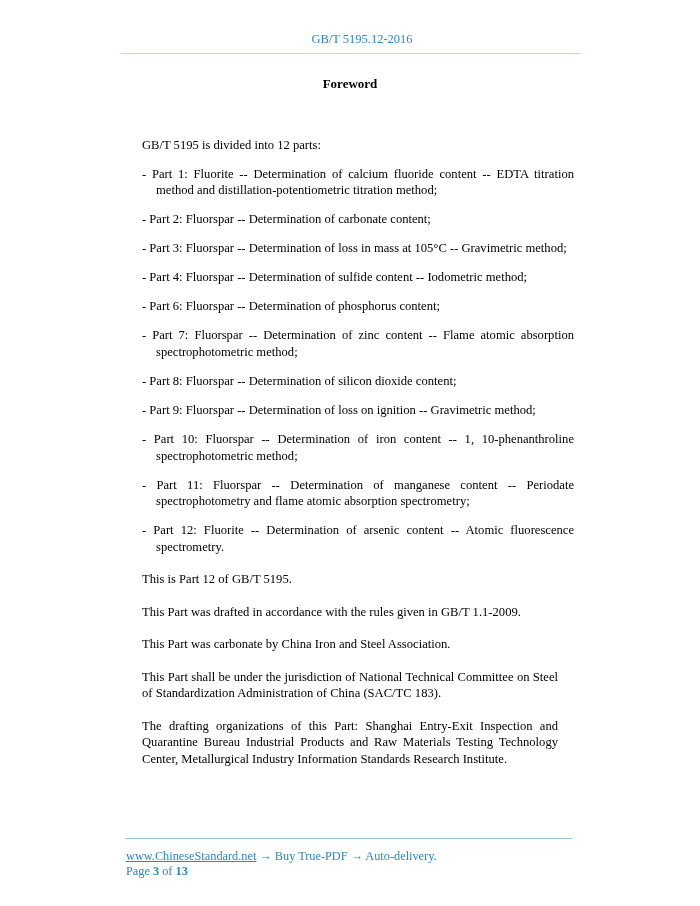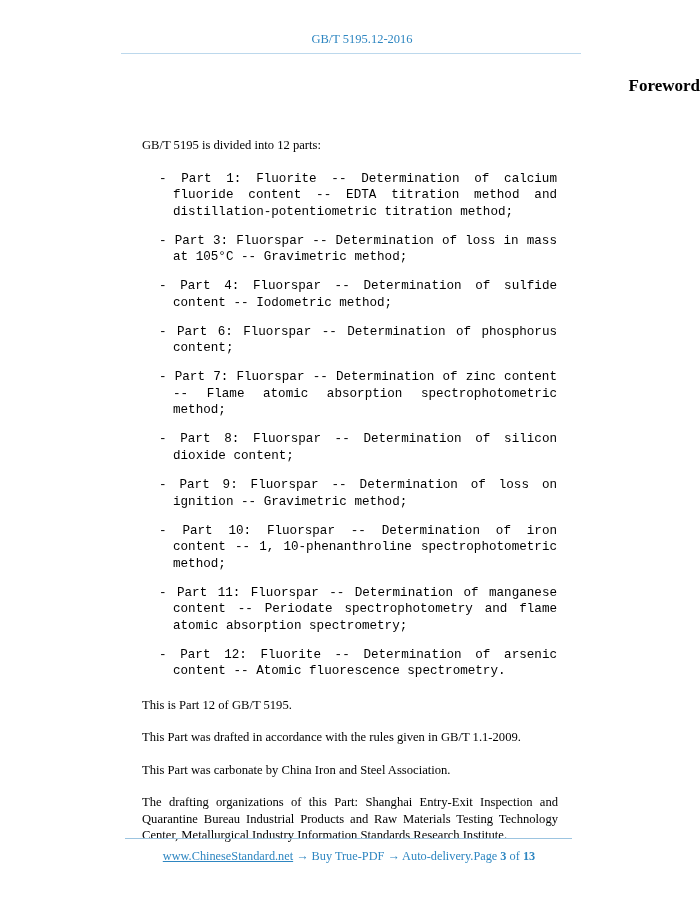--- a/index.html
+++ b/index.html
@@ -2,60 +2,62 @@
 <html><head>
 <meta charset="utf-8">
 <style>
   html, body { margin: 0; padding: 0; background: #ffffff; }
   body { width: 700px; height: 906px; position: relative; overflow: hidden;
          font-family: "Liberation Serif", "DejaVu Serif", serif; color: #000; }
   .header-code { position: absolute; top: 32px; left: 12px; width: 700px; text-align: center;
                  font-size: 12.5px; color: #2e86c1; }
   .header-rule { position: absolute; top: 53px; left: 121px; width: 460px; height: 0;
                  border-top: 1px solid #bcd8ec; }
-  .title { position: absolute; top: 76px; left: 0; width: 700px; text-align: right;
-           font-weight: bold; font-size: 17px; }
+  .title { position: absolute; top: 76px; left: 0; width: 700px; text-align: center;
+           font-weight: bold; font-size: 13px; }
   .content { position: absolute; top: 121px; left: 126px; width: 448px; font-size: 12.6px; line-height: 16.5px; }
   .content p { margin: 16px; }
   .intro { margin-bottom: 12px !important; }
-  .parts { list-style: none; padding: 0; margin: 17px; font-family: Liberation Mono, monospace; }
+  .parts { list-style: none; padding: 0; margin: 0; }
   .part { text-align: justify; padding-left: 30px; text-indent: -14px; margin-bottom: 12.6px; margin-left: 0; }
   .para { text-align: justify; margin-bottom: 12.4px !important; }
   .footer-rule { position: absolute; top: 838px; left: 125px; width: 447px; height: 0;
                  border-top: 1px solid #9cc4e0; }
   .footer { position: absolute; top: 849px; left: 126px; width: 446px; font-size: 12.3px; color: #2e86c1;
-            display: flex; justify-content: center; }
+            display: flex; justify-content: space-between; flex-direction: column; }
   .footer a { color: #2e86c1; text-decoration: underline; }
   .page-num b { font-weight: bold; }
 </style>
 </head>
 <body>
 
 <div class="header-code">GB/T 5195.12-2016</div>
 <div class="header-rule"></div>
 
 <div class="title">Foreword</div>
 
 <div class="content">
   <p class="intro">GB/T 5195 is divided into 12 parts:</p>
   <ul class="parts">
     <li class="part">- Part 1: Fluorite -- Determination of calcium fluoride content -- EDTA titration method and distillation-potentiometric titration method;</li>
+    <li class="part">- Part 2: Fluorspar -- Determination of carbonate content;</li>
     <li class="part">- Part 3: Fluorspar -- Determination of loss in mass at 105°C -- Gravimetric method;</li>
     <li class="part">- Part 4: Fluorspar -- Determination of sulfide content -- Iodometric method;</li>
     <li class="part">- Part 6: Fluorspar -- Determination of phosphorus content;</li>
     <li class="part">- Part 7: Fluorspar -- Determination of zinc content -- Flame atomic absorption spectrophotometric method;</li>
     <li class="part">- Part 8: Fluorspar -- Determination of silicon dioxide content;</li>
     <li class="part">- Part 9: Fluorspar -- Determination of loss on ignition -- Gravimetric method;</li>
     <li class="part">- Part 10: Fluorspar -- Determination of iron content -- 1, 10-phenanthroline spectrophotometric method;</li>
     <li class="part">- Part 11: Fluorspar -- Determination of manganese content -- Periodate spectrophotometry and flame atomic absorption spectrometry;</li>
     <li class="part">- Part 12: Fluorite -- Determination of arsenic content -- Atomic fluorescence spectrometry.</li>
   </ul>
   <p class="para">This is Part 12 of GB/T 5195.</p>
   <p class="para">This Part was drafted in accordance with the rules given in GB/T 1.1-2009.</p>
   <p class="para">This Part was carbonate by China Iron and Steel Association.</p>
+  <p class="para">This Part shall be under the jurisdiction of National Technical Committee on Steel of Standardization Administration of China (SAC/TC 183).</p>
   <p class="para">The drafting organizations of this Part: Shanghai Entry-Exit Inspection and Quarantine Bureau Industrial Products and Raw Materials Testing Technology Center, Metallurgical Industry Information Standards Research Institute.</p>
 </div>
 
 <div class="footer-rule"></div>
 <div class="footer">
   <span><a href="#">www.ChineseStandard.net</a><span> → Buy True-PDF → Auto-delivery.</span></span>
   <span class="page-num">
     <span>Page</span>
     <b>3</b>
     <span>of</span>

